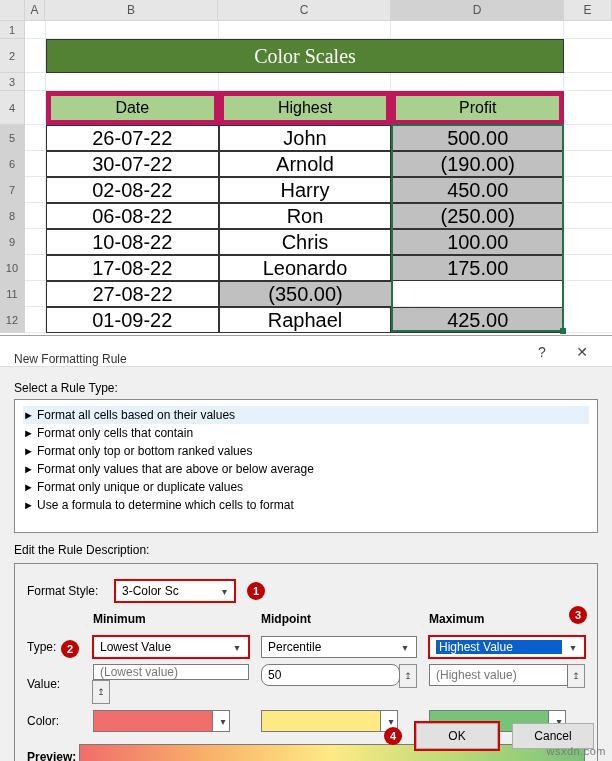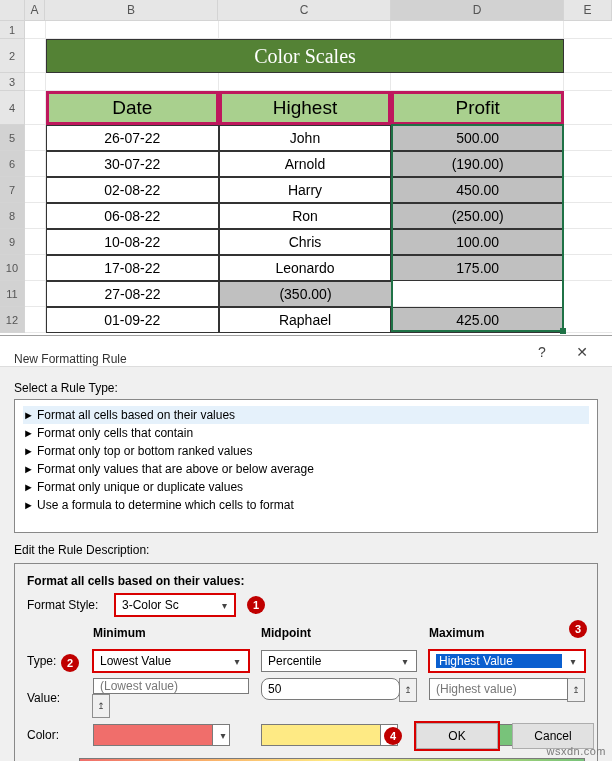--- a/index.html
+++ b/index.html
@@ -83,27 +83,27 @@
     color: #fff;
     font-family: "Comic Sans MS", cursive;
     font-size: 20px;
     display: flex;
     align-items: center;
     justify-content: center;
     box-sizing: border-box;
   }
   .header-cell {
     background: #a9d08e;
-    border: 3px solid #be185d;
-    font-size: 19px;
+    border: 5px solid #be185d;
+    font-size: 16px;
   }
   .data-cell {
     border: 1px solid #333;
     background: #fff;
-    font-size: 14px;
+    font-size: 20px;
   }
   .profit-cell {
     background: #c0c0c0;
   }
   .blank-row .cellB, .blank-row .cellC, .blank-row .cellD {
     border: none;
     border-bottom: 1px solid #e8e8e8;
     border-right: 1px solid #e8e8e8;
     font-family: inherit;
   }
@@ -478,21 +478,20 @@
         </div>
       <div class="item">
           <span class="arrow">►</span>
           <span>Use a formula to determine which cells to format</span>
         </div>
     </div>
 
     <div class="section-label" style="margin-top:10px;">Edit the Rule Description:</div>
 
     <div class="edit-box">
-      <div class="bold">Format all cells based on their values:</div>
 
       <div class="fs-row">
         <span class="lbl-fixed">Format Style:</span>
         <span class="combo red" style="width:120px;gap:36px;">
           <span class="txt">3-Color Scale</span>
           <span class="drop">▾</span>
         </span>
         <span class="ann" style="position:static; margin-left:4px;">1</span>
       </div>
 

